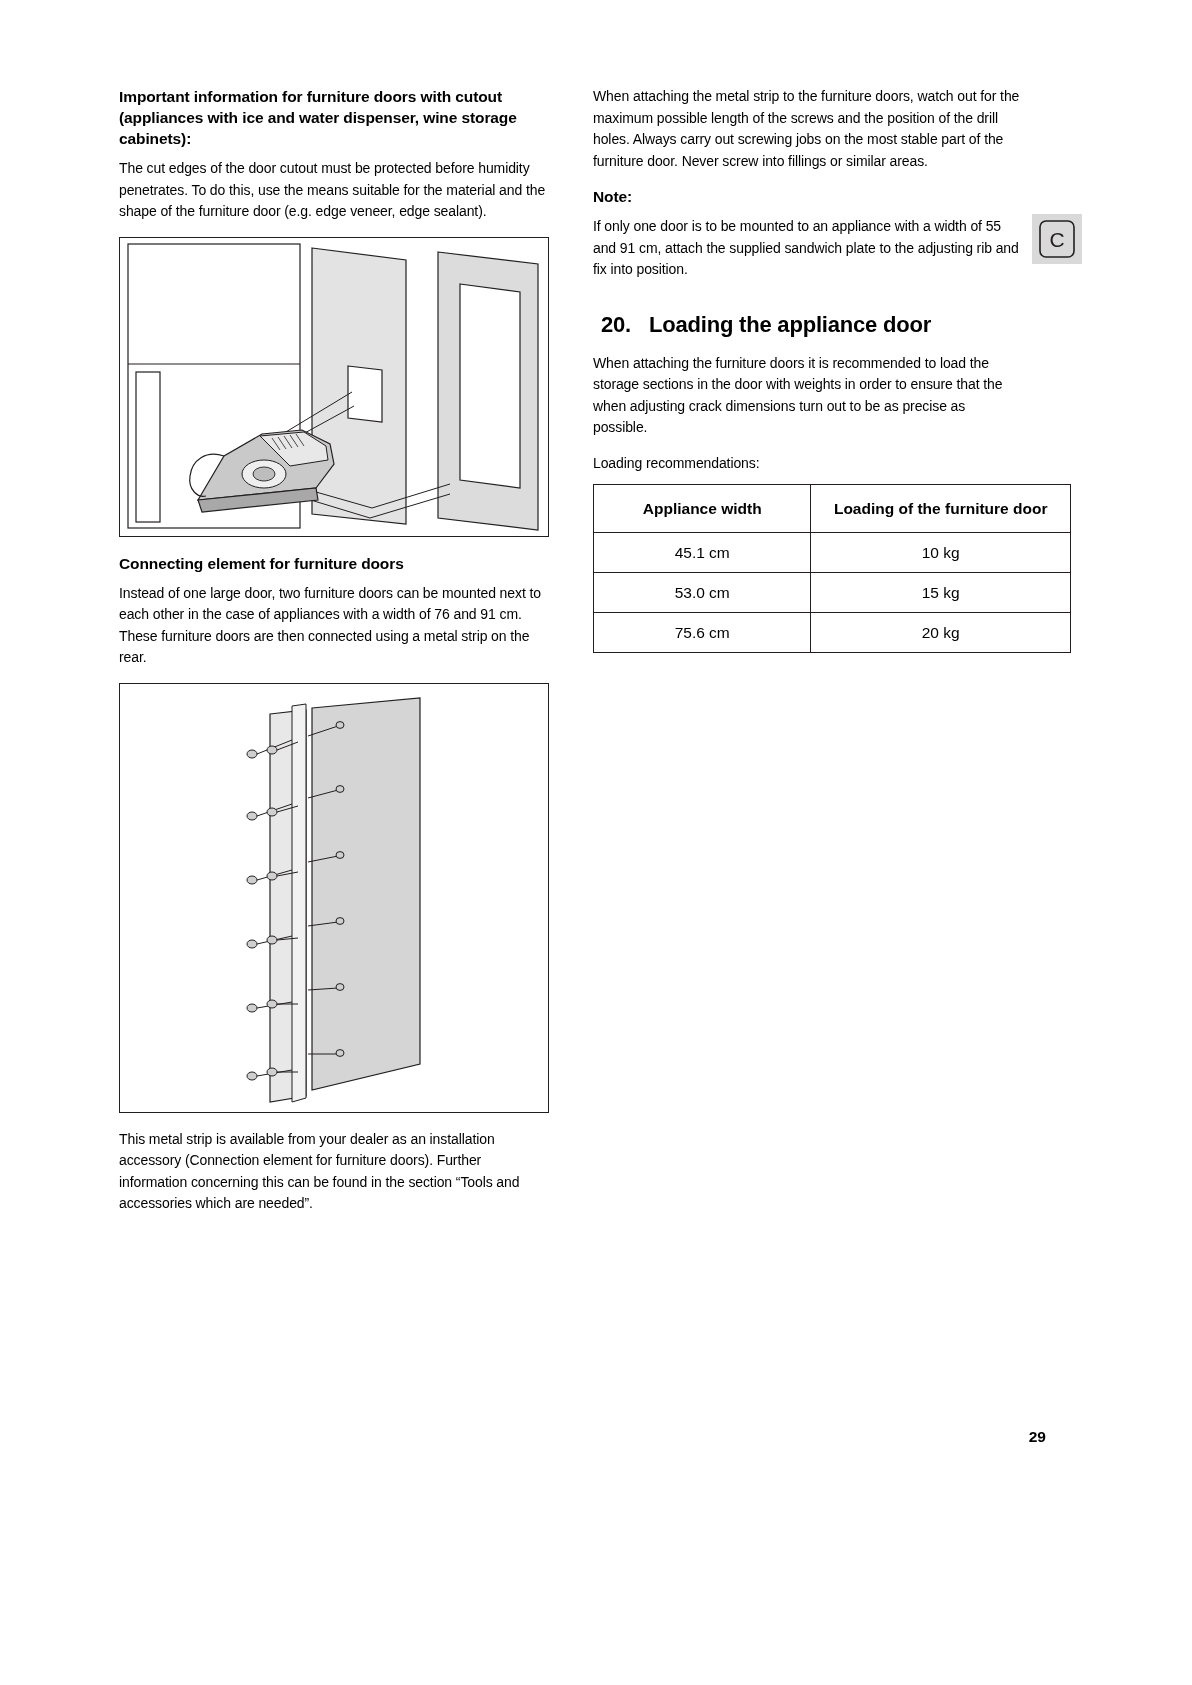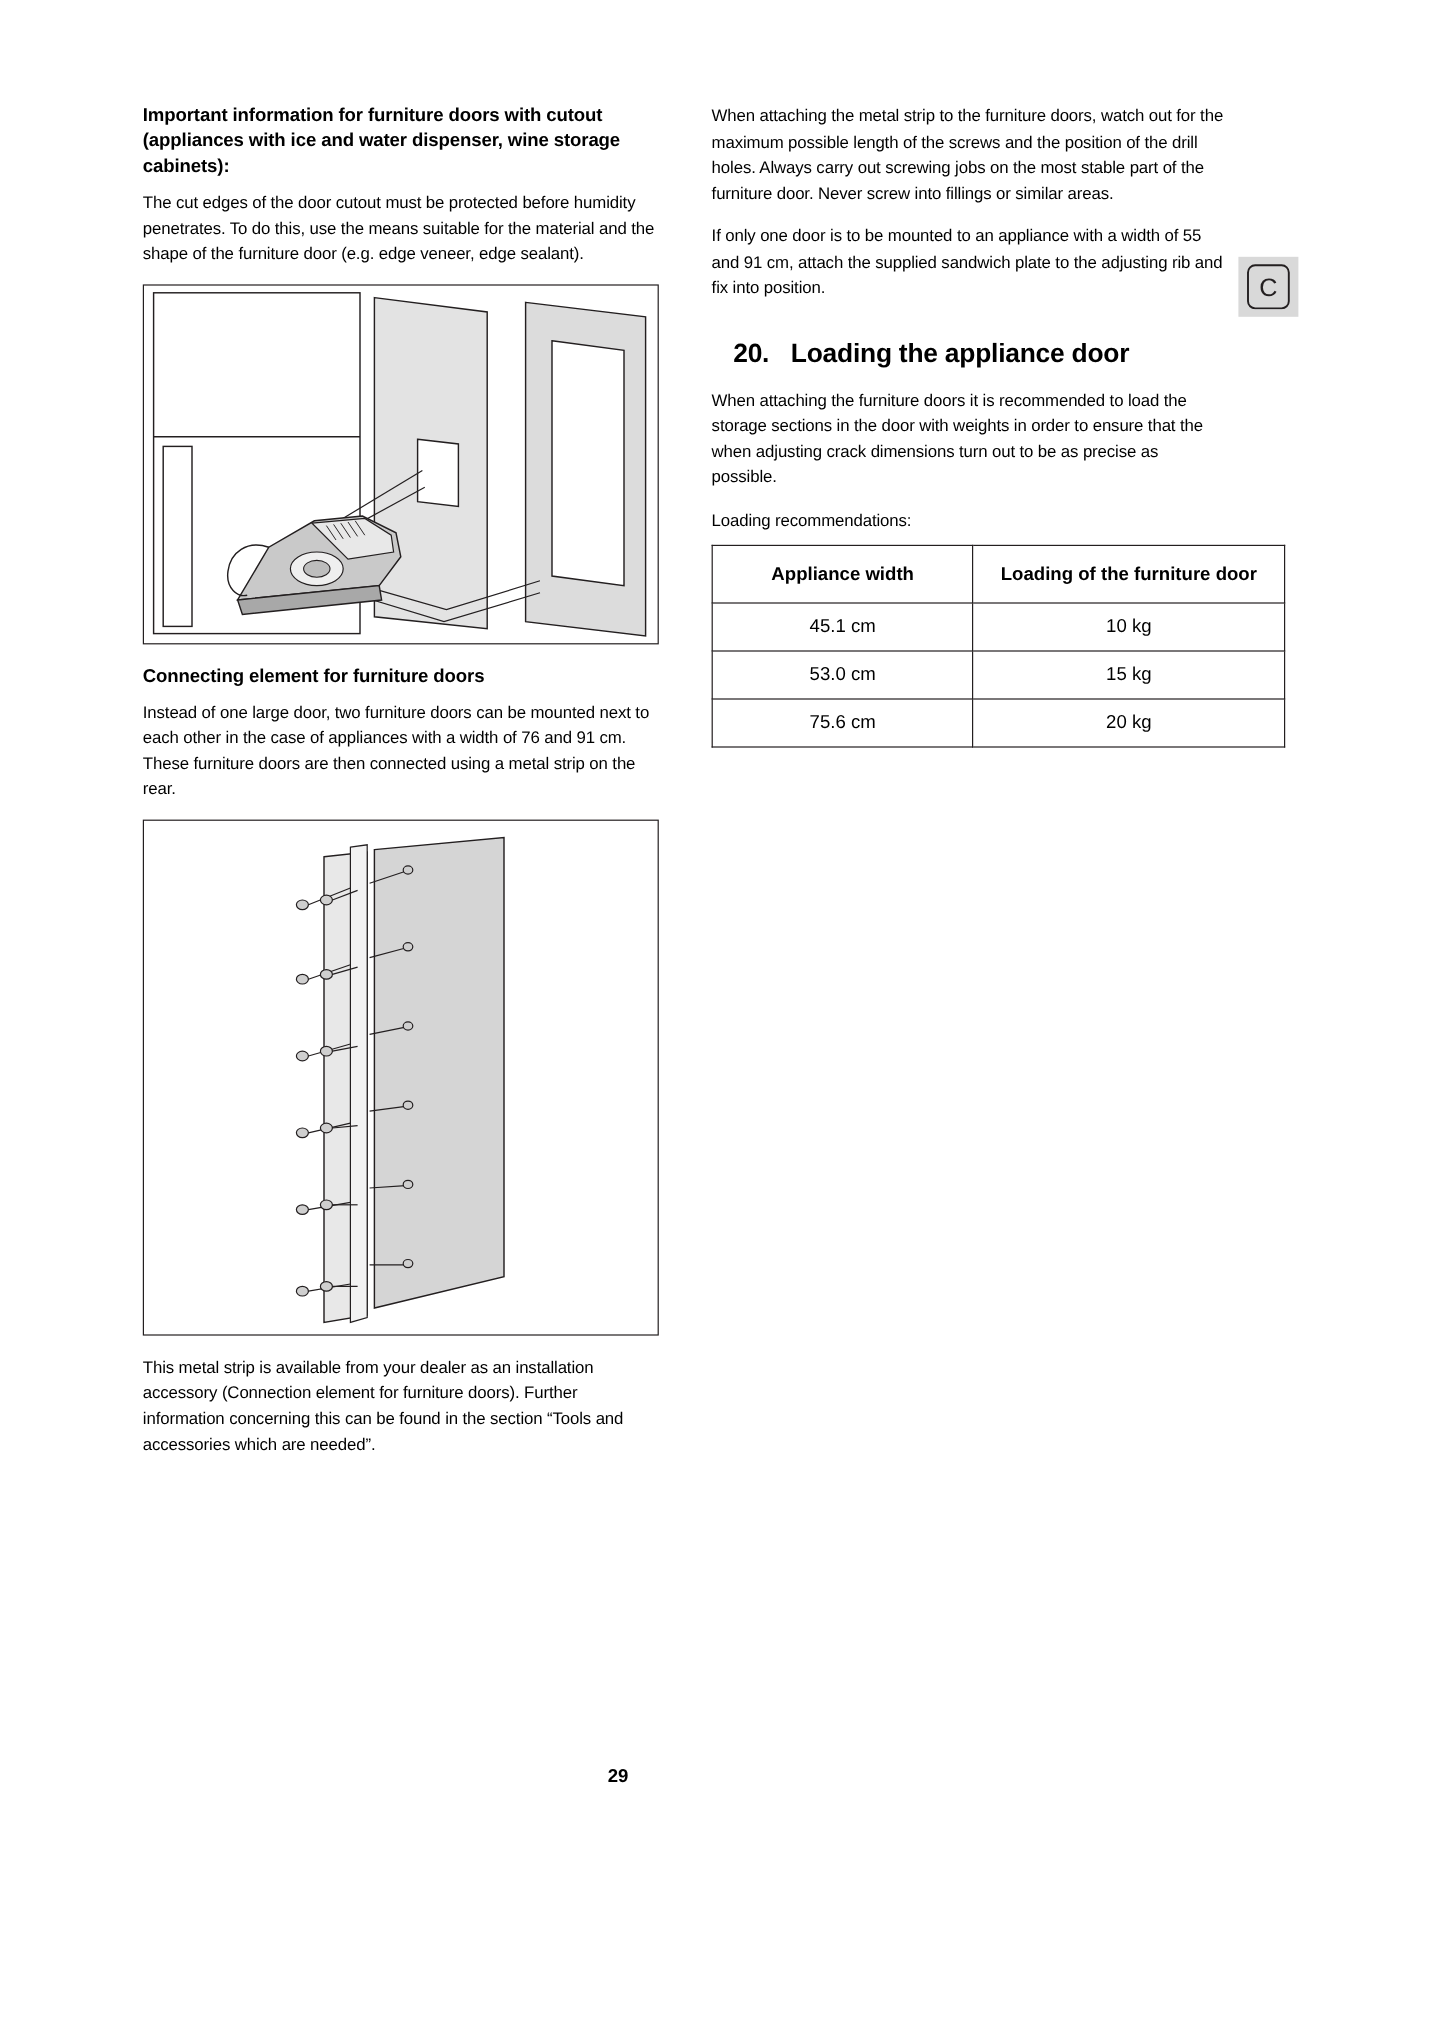--- a/index.html
+++ b/index.html
@@ -41,21 +41,21 @@
     font-size: 14px;
     line-height: 21.5px;
     margin: 0 0 14px 0;
     letter-spacing: -0.1px;
   }
   p.body.tight { margin-bottom: 10px; }
   h2.section {
     font-size: 22px;
     line-height: 28px;
     font-weight: bold;
-    margin: 30px 0 14px 18px;
+    margin: 30px 0 14px 8px;
     letter-spacing: -0.2px;
     display: flex;
     align-items: center;
   }
   h2.section .num { width: 48px; flex: none; }
   .fig {
     border: 1px solid #231f20;
     background: #ffffff;
     margin: 6px 0 16px 0;
     position: relative;
@@ -95,27 +95,26 @@
   table.load th {
     font-weight: bold;
     padding: 13px 10px;
   }
   table.load td { height: 36px; }
   table.load col.c1 { width: 196px; }
   table.load col.c2 { width: 234px; }
 
   .pageno {
     position: absolute;
-    left: 0;
+    left: 16px;
     top: 1428px;
     width: 1030px;
-    text-align: center;
+    text-align: right;
     font-size: 15.5px;
     font-weight: bold;
-    margin-top: 44px;
   }
 </style>
 </head>
 <body>
 
 <div class="page">
 
   <div class="col-left">
 
     <h3 class="sub">Important information for furniture doors with cutout (appliances with ice and water dispenser, wine storage cabinets):</h3>
@@ -240,20 +239,21 @@
       </svg>
     </div>
 
     <p class="body">This metal strip is available from your dealer as an installation accessory (Connection element for furniture doors). Further information concerning this can be found in the section “Tools and accessories which are needed”.</p>
   </div>
 
   <div class="col-right">
 
     <p class="body">When attaching the metal strip to the furniture doors, watch out for the maximum possible length of the screws and the position of the drill holes. Always carry out screwing jobs on the most stable part of the furniture door. Never screw into fillings or similar areas.</p>
 
+    <h3 class="sub">Note:</h3>
 
     <p class="body">If only one door is to be mounted to an appliance with a width of 55 and 91 cm, attach the supplied sandwich plate to the adjusting rib and fix into position.</p>
 
     <h2 class="section">
       <span class="num">20.</span>
       <span>Loading the appliance door</span>
     </h2>
 
     <p class="body">When attaching the furniture doors it is recommended to load the storage sections in the door with weights in order to ensure that the when adjusting crack dimensions turn out to be as precise as possible.</p>
 

